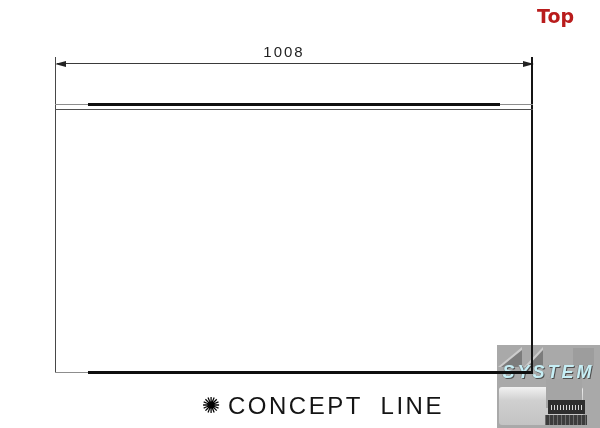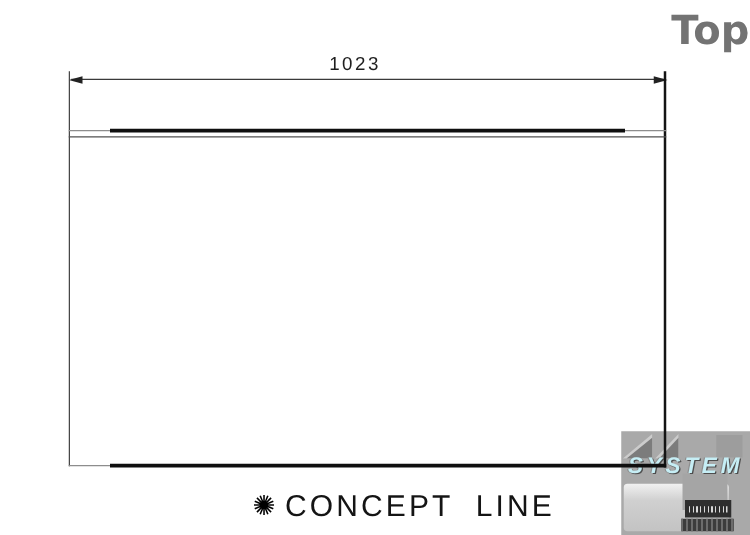--- a/index.html
+++ b/index.html
@@ -4,21 +4,21 @@
 <style>
   html,body{margin:0;padding:0;background:#ffffff;}
   .canvas{
     position:relative;width:600px;height:428px;background:#ffffff;
     overflow:hidden;font-family:"Liberation Sans",sans-serif;
   }
   
   .view-title{
     position:absolute;left:537px;top:5px;
     font-family:"DejaVu Sans",sans-serif;font-weight:bold;
-    font-size:32px;color:#737373;white-space:nowrap;
+    font-size:19px;color:#b91c1c;white-space:nowrap;
   }
   
   .dim-label{
     position:absolute;left:252px;top:43px;width:64px;text-align:center;
     font-size:15px;letter-spacing:2px;color:#1f1f1f;
   }
   .line{position:absolute;z-index:3;}
   .dim-line{left:57px;top:63px;width:475px;height:1px;background:#3a3a3a;}
   .arrow{position:absolute;z-index:3;width:0;height:0;border-top:3px solid transparent;border-bottom:3px solid transparent;}
   .arrow-left{left:55px;top:61px;border-right:11px solid #222;}
@@ -75,21 +75,21 @@
     background-image:repeating-linear-gradient(90deg,#6c6c6c 0 1px,transparent 1px 4px);
   }
 </style>
 </head>
 <body>
 
 <div class="canvas">
 
   <div class="view-title">Top</div>
 
-  <div class="dim-label">1023</div>
+  <div class="dim-label">1008</div>
   <div class="line dim-line"></div>
   <div class="arrow arrow-left"></div>
   <div class="arrow arrow-right"></div>
   <div class="line ext-left"></div>
   <div class="line edge-right"></div>
 
   <div class="line top-edge-gray"></div>
   <div class="line top-edge-black"></div>
   <div class="line top-edge-inner"></div>
   <div class="line bottom-edge-gray"></div>

